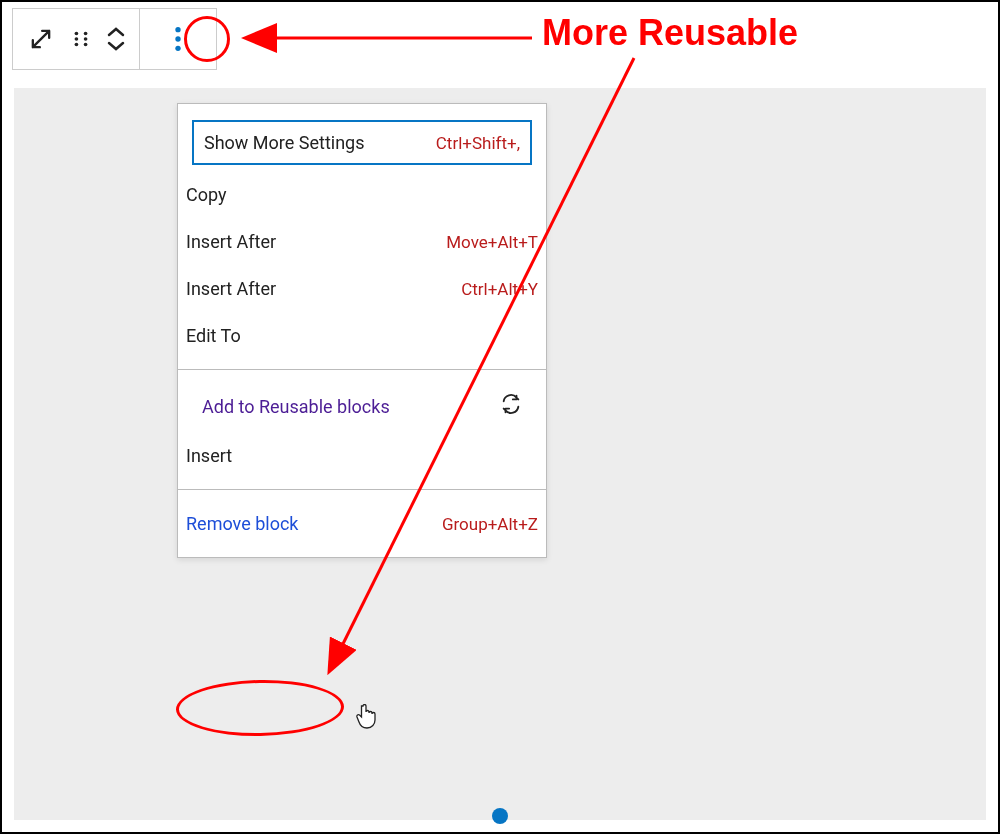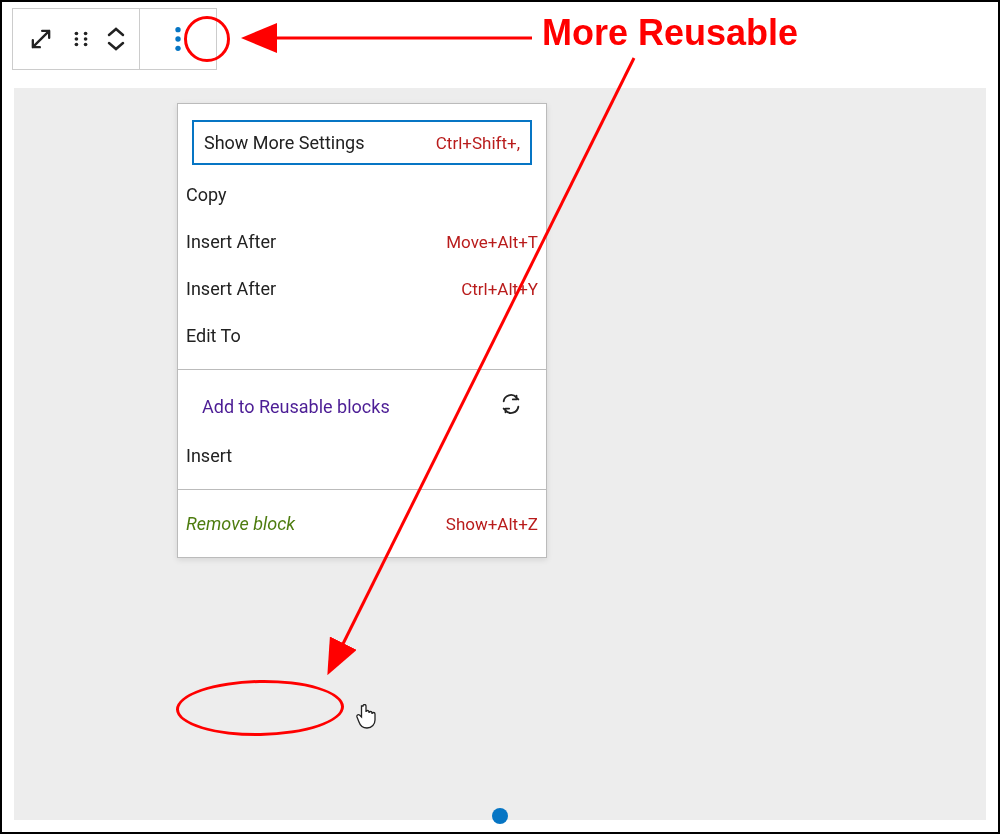--- a/index.html
+++ b/index.html
@@ -96,21 +96,21 @@
     font-size: 18px;
     color: #222;
     cursor: pointer;
   }
   .dd-item .shortcut { color: #b91c1c; font-size: 17px; }
   .dd-highlight {
     margin: 6px 14px;
     border: 2px solid #0675c4;
     padding: 10px 10px;
   }
-  .dd-remove { color: #4d7c0f; font-style: italic; }
+  .dd-remove { color: #1d4ed8; }
   .dd-remove-sc { color: #0675c4; }
   .ellipse-remove {
     position: absolute;
     border: 3px solid #f00;
     border-radius: 50%;
     width: 168px;
     height: 56px;
     left: 174px;
     top: 678px;
     pointer-events: none;
@@ -235,21 +235,21 @@
             </svg>
         </span>
       </div>
       <div class="dd-item">
         <span>Insert</span>
       </div>
     </div>
     <div class="dd-section">
       <div class="dd-item">
         <span class="dd-remove">Remove block</span>
-        <span class="shortcut dd-remove-sc">Show+Alt+Z</span>
+        <span class="shortcut dd-remove-sc">Group+Alt+Z</span>
       </div>
     </div>
   </div>
 
   <div class="ellipse-remove"></div>
 
   <svg class="cursor-icon" width="22" height="26" viewBox="0 0 22 26">
     <path d="M8 2a1.5 1.5 0 0 1 3 0v6a1.5 1.5 0 0 1 3 0v1a1.5 1.5 0 0 1 3 0v1a1.5 1.5 0 0 1 3 0v6c0 4-3 8-8 8s-7-3-8-6l-2-5c-.5-1.5 1-3 2.5-2l2 2V2z" fill="#fff" stroke="#222" stroke-width="1.3"></path>
   </svg>
 

